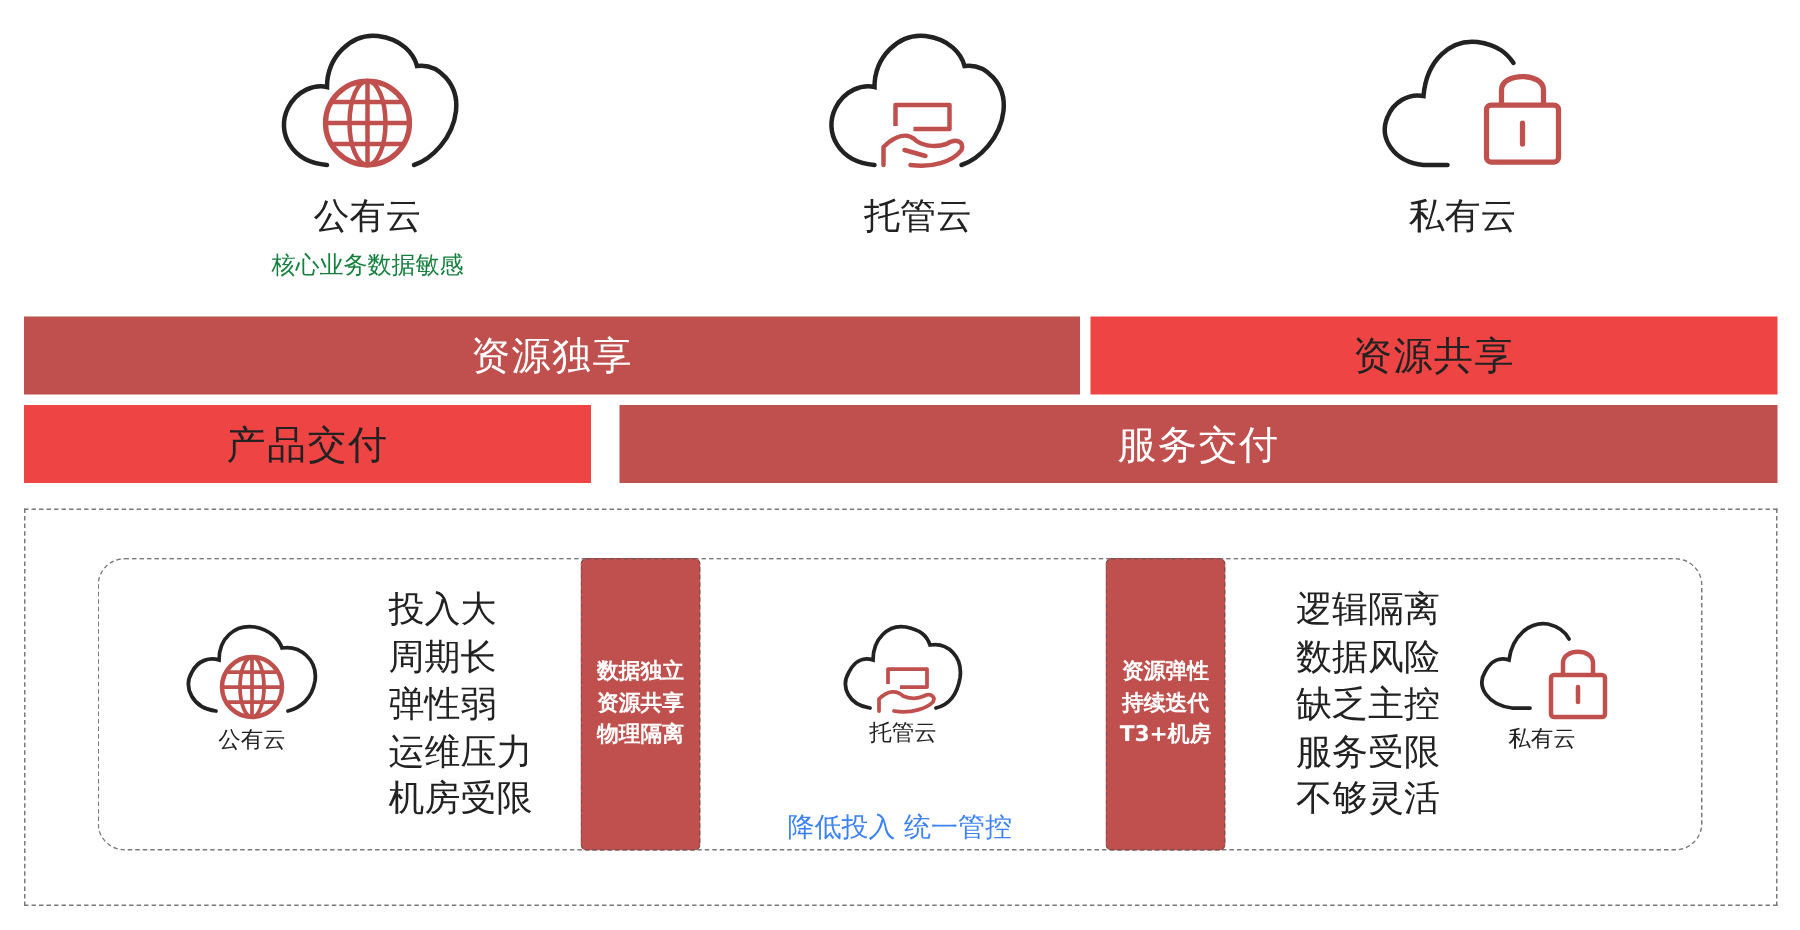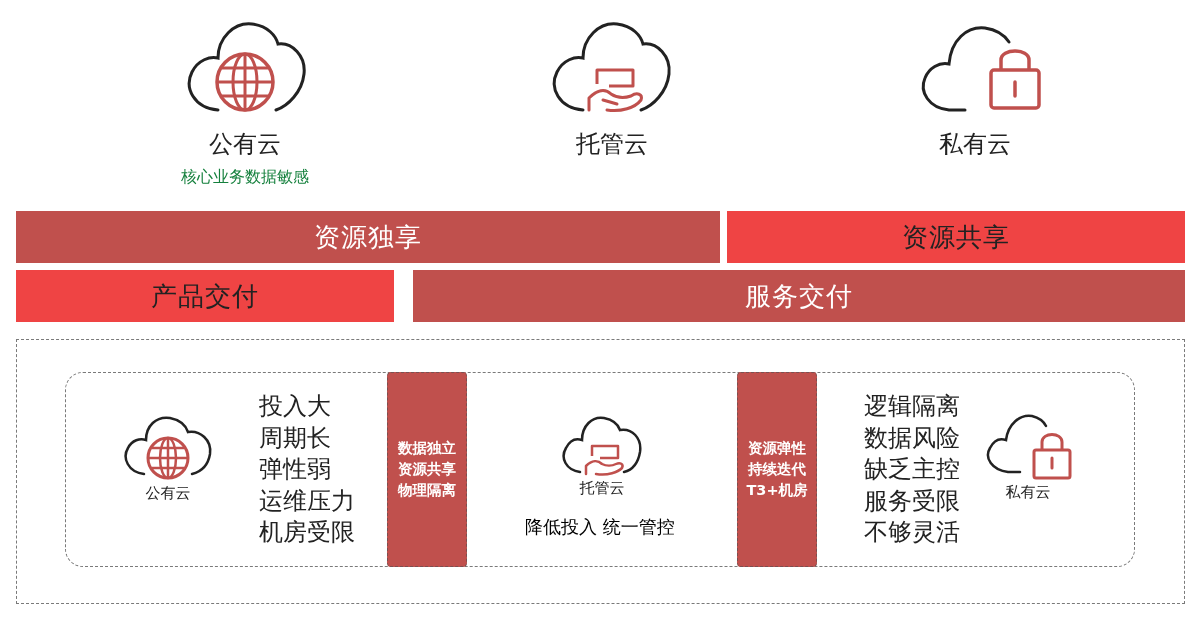--- a/index.html
+++ b/index.html
@@ -17,21 +17,21 @@
   .outer-box { position:absolute; left:16px; top:339px; width:1169px; height:265px;
                border:1.5px dashed #7a7a7a; box-sizing:border-box; }
   .inner-box { position:absolute; left:65px; top:372px; width:1070px; height:195px;
                border:1.5px dashed #7a7a7a; border-radius:18px; box-sizing:border-box; }
   .list { position:absolute; font-size:24px; color:#222; line-height:31.5px; }
   .pill { position:absolute; width:80px; height:195px; top:372px; background:#c0504d;
           border-radius:4px; color:#fff; font-size:14.5px; line-height:21px;
           display:flex; align-items:center; justify-content:center; text-align:center;
           font-weight:bold; border:1px dashed #7a5050; box-sizing:border-box; }
   .small-label { position:absolute; font-size:15px; color:#222; text-align:center; }
-  .mid-slogan { position:absolute; font-size:18px; color:#000000; }
+  .mid-slogan { position:absolute; font-size:18px; color:#3b82f6;margin-top:24px; }
 </style>
 </head>
 <body>
 
 <div class="top-col" style="left:95px;">
   <svg width="130" height="125" viewBox="0 0 130 125">
     <path d="M38 110 C14 108 4 88 12 72 C18 60 30 56 38 58 C38 38 54 22 72 24 C88 26 96 36 98 44 C112 42 126 56 124 74 C122 92 108 106 96 110" fill="none" stroke="#222" stroke-width="3" stroke-linecap="round"></path>
     <circle cx="65" cy="82" r="28" fill="none" stroke="#c0504d" stroke-width="3.5"></circle>
     <ellipse cx="65" cy="82" rx="12" ry="28" fill="none" stroke="#c0504d" stroke-width="3"></ellipse>
     <line x1="65" y1="54" x2="65" y2="110" stroke="#c0504d" stroke-width="3"></line>

